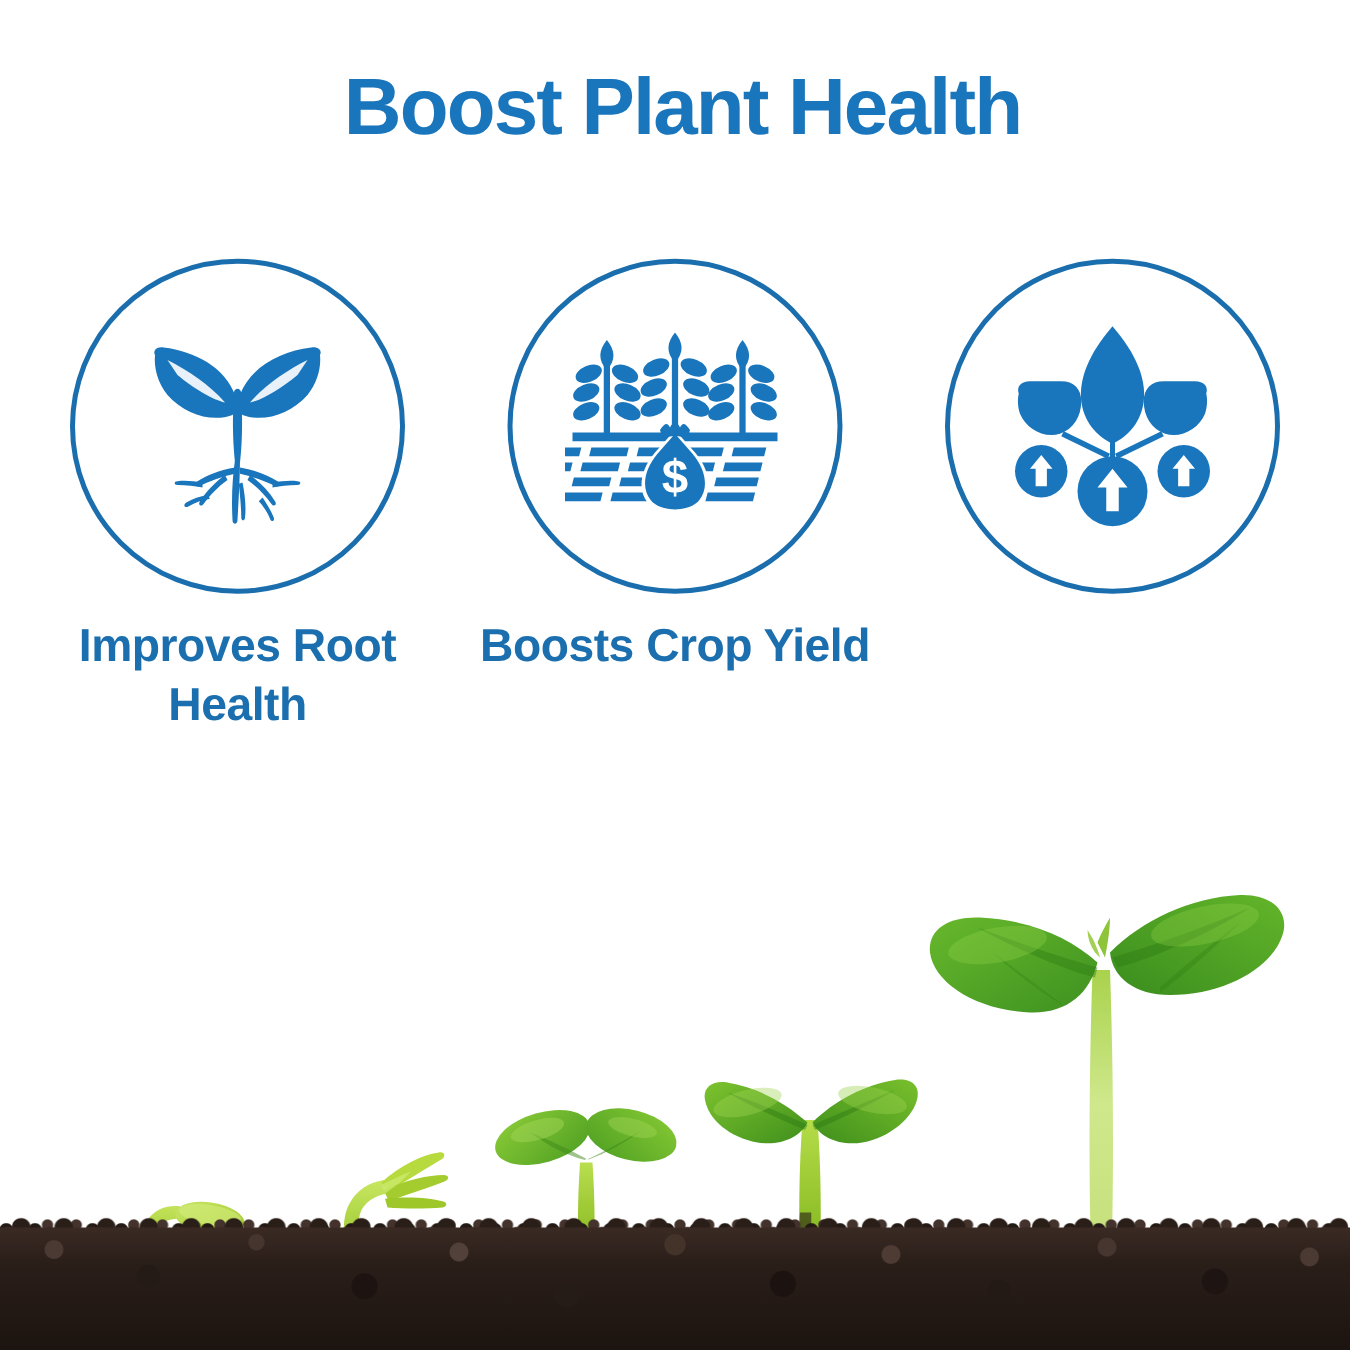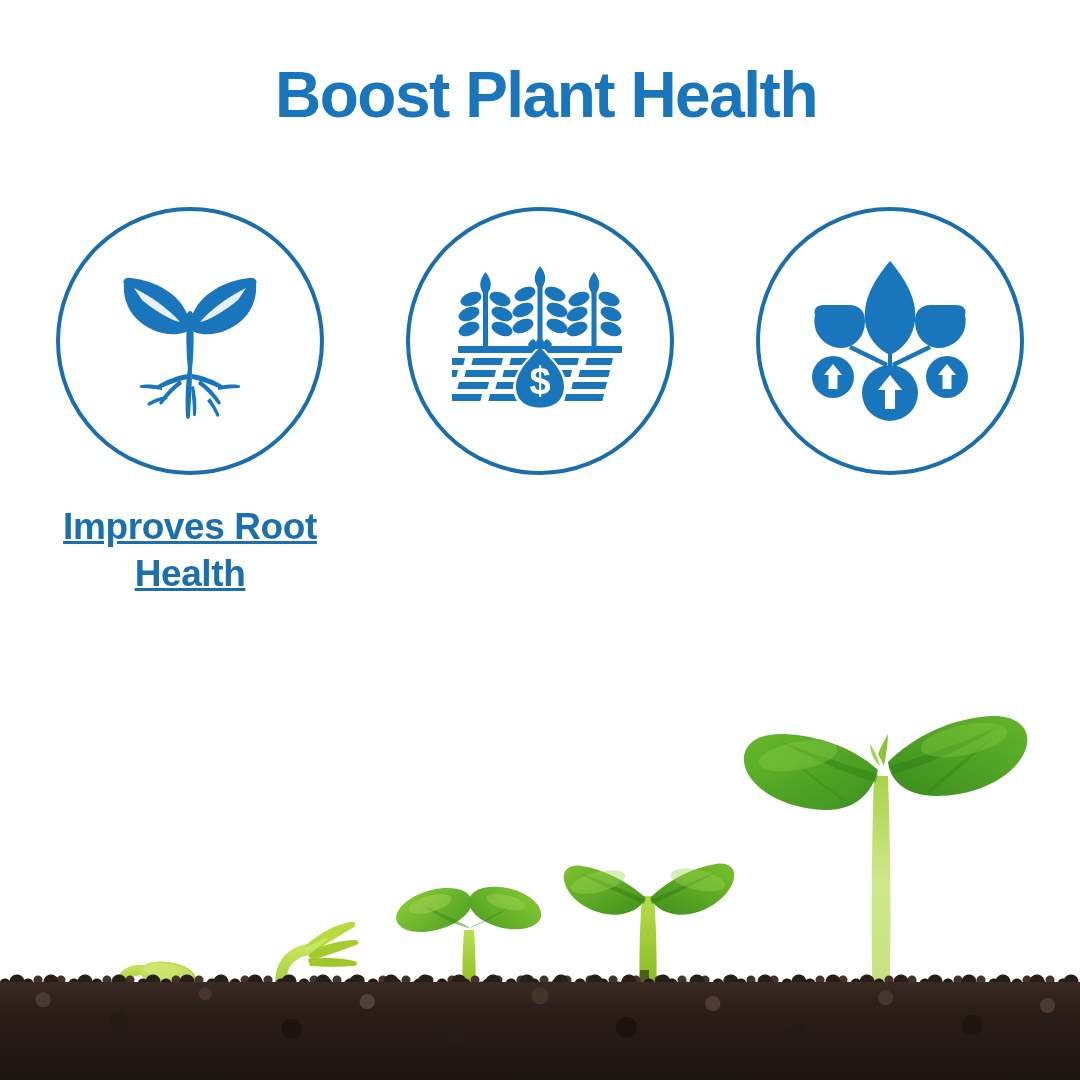--- a/index.html
+++ b/index.html
@@ -6,21 +6,21 @@
   html,body { width:1080px; height:1080px; }
   body {
     background:#ffffff;
     font-family:"Liberation Sans", sans-serif;
     overflow:hidden;
     position:relative;
   }
 
   
   .title-wrap{
-    position:absolute; left:0; top:62px; width:1080px;
+    position:absolute; left:0; top:52px; width:1080px;
     text-align:center;
     padding-left:12px;
   }
   .title{
     font-size:64px;
     font-weight:bold;
     letter-spacing:-1.5px;
     color:#1a76bc;
     line-height:1.05;
     white-space:nowrap;
@@ -37,29 +37,28 @@
   }
   .icon-circle{
     width:268px; height:268px;
     border:4px solid #1a6ead;
     border-radius:50%;
     display:flex; align-items:center; justify-content:center;
     background:#ffffff;
   }
   .icon-circle svg{ display:block; }
   .feature-label{
-    margin-top:28px;
+    margin-top:18px;
     font-size:37px;
     font-weight:600;
     color:#1b6fae;
     text-align:center;
     line-height:1.28;
     letter-spacing:-0.4px;
     max-width:330px;
-    text-decoration:underline;
   }
 
   
   .photo{
     position:absolute; left:0; top:640px; width:1080px; height:440px;
     overflow:hidden;
     background:#ffffff;
   }
 
   
@@ -220,20 +219,21 @@
 
               <path d="M76 78 C80 72 82 72 84 76 C86 71 90 71 92 76 C94 72 96 72 100 78
                        L98 85 C92 82 84 82 78 85 Z"></path>
 
               <text x="88" y="128" text-anchor="middle" font-family="Liberation Sans, sans-serif" font-size="38" font-weight="bold" fill="#ffffff">$</text>
             </g>
           </g>
         </svg>
       </span>
     </div>
+    <div class="feature-label">Boosts Crop Yield</div>
   </div>
 
   <div class="feature">
     <div class="icon-circle">
       <span>
         <svg width="170" height="165" viewBox="0 0 170 165">
           <g fill="#1a76bc">
 
             <path d="M85 2 C104 24 112 44 110 62 C108 78 98 90 85 96
                      C72 90 62 78 60 62 C58 44 66 24 85 2 Z"></path>

